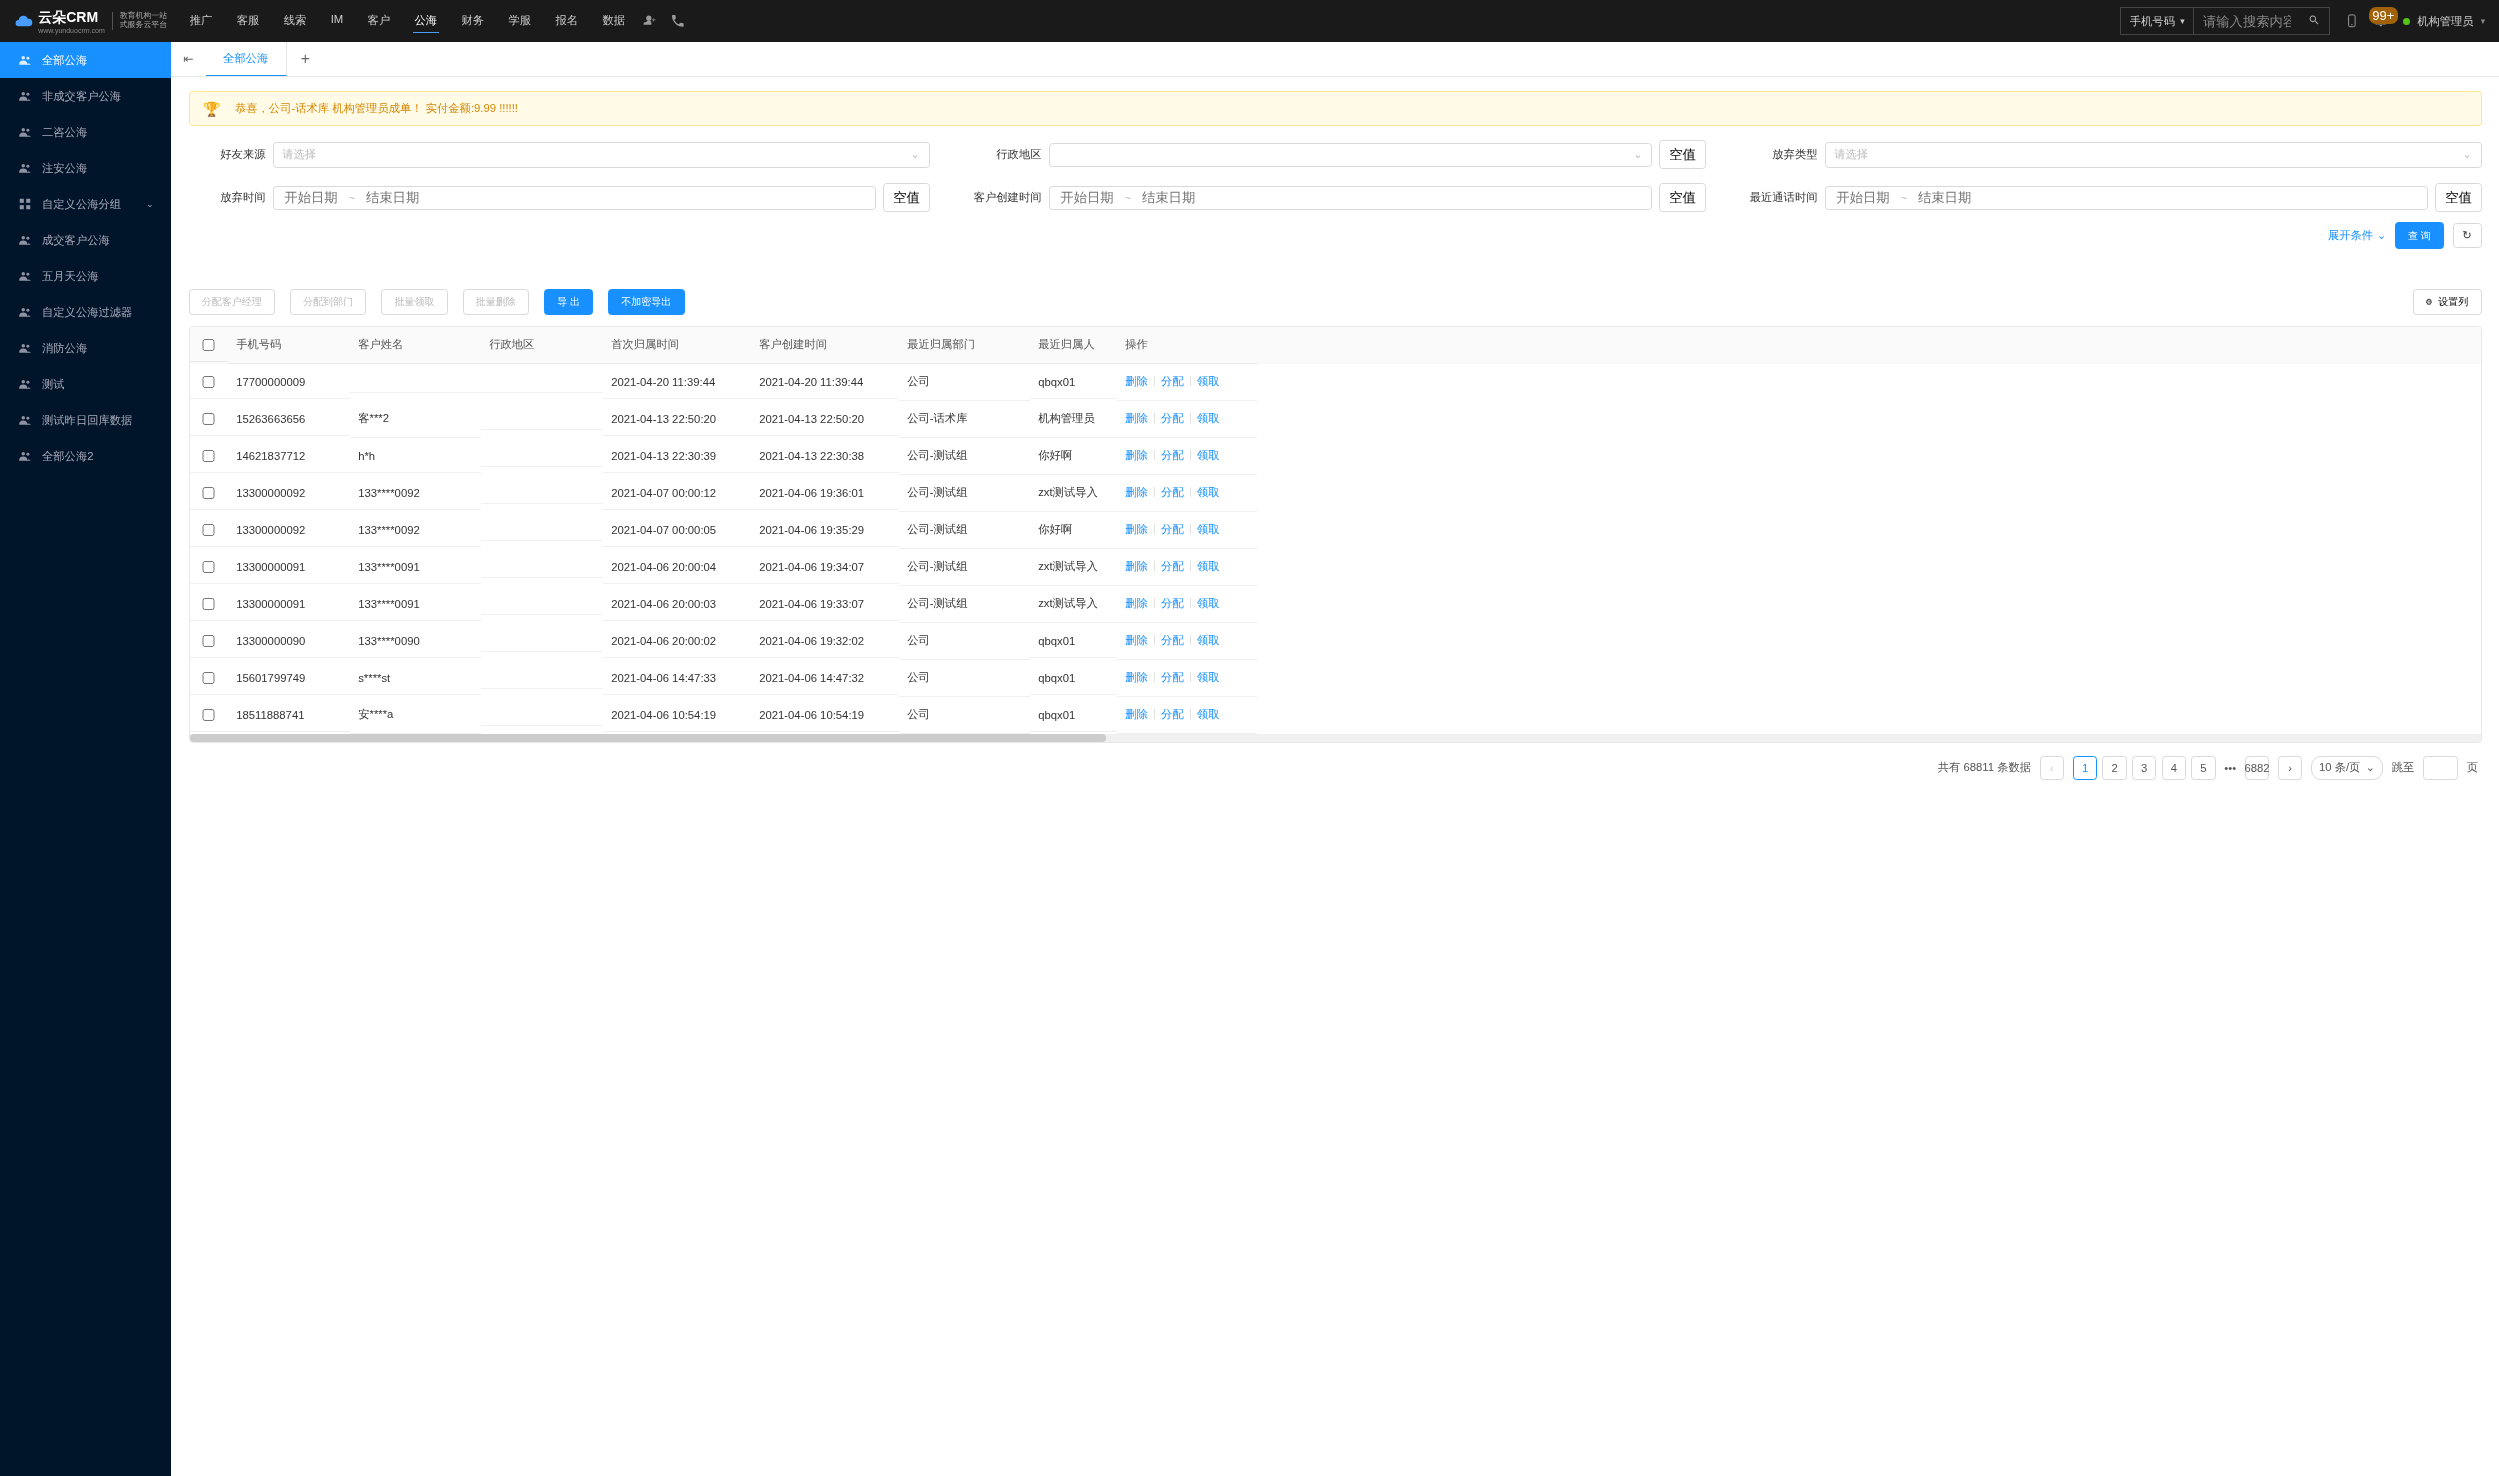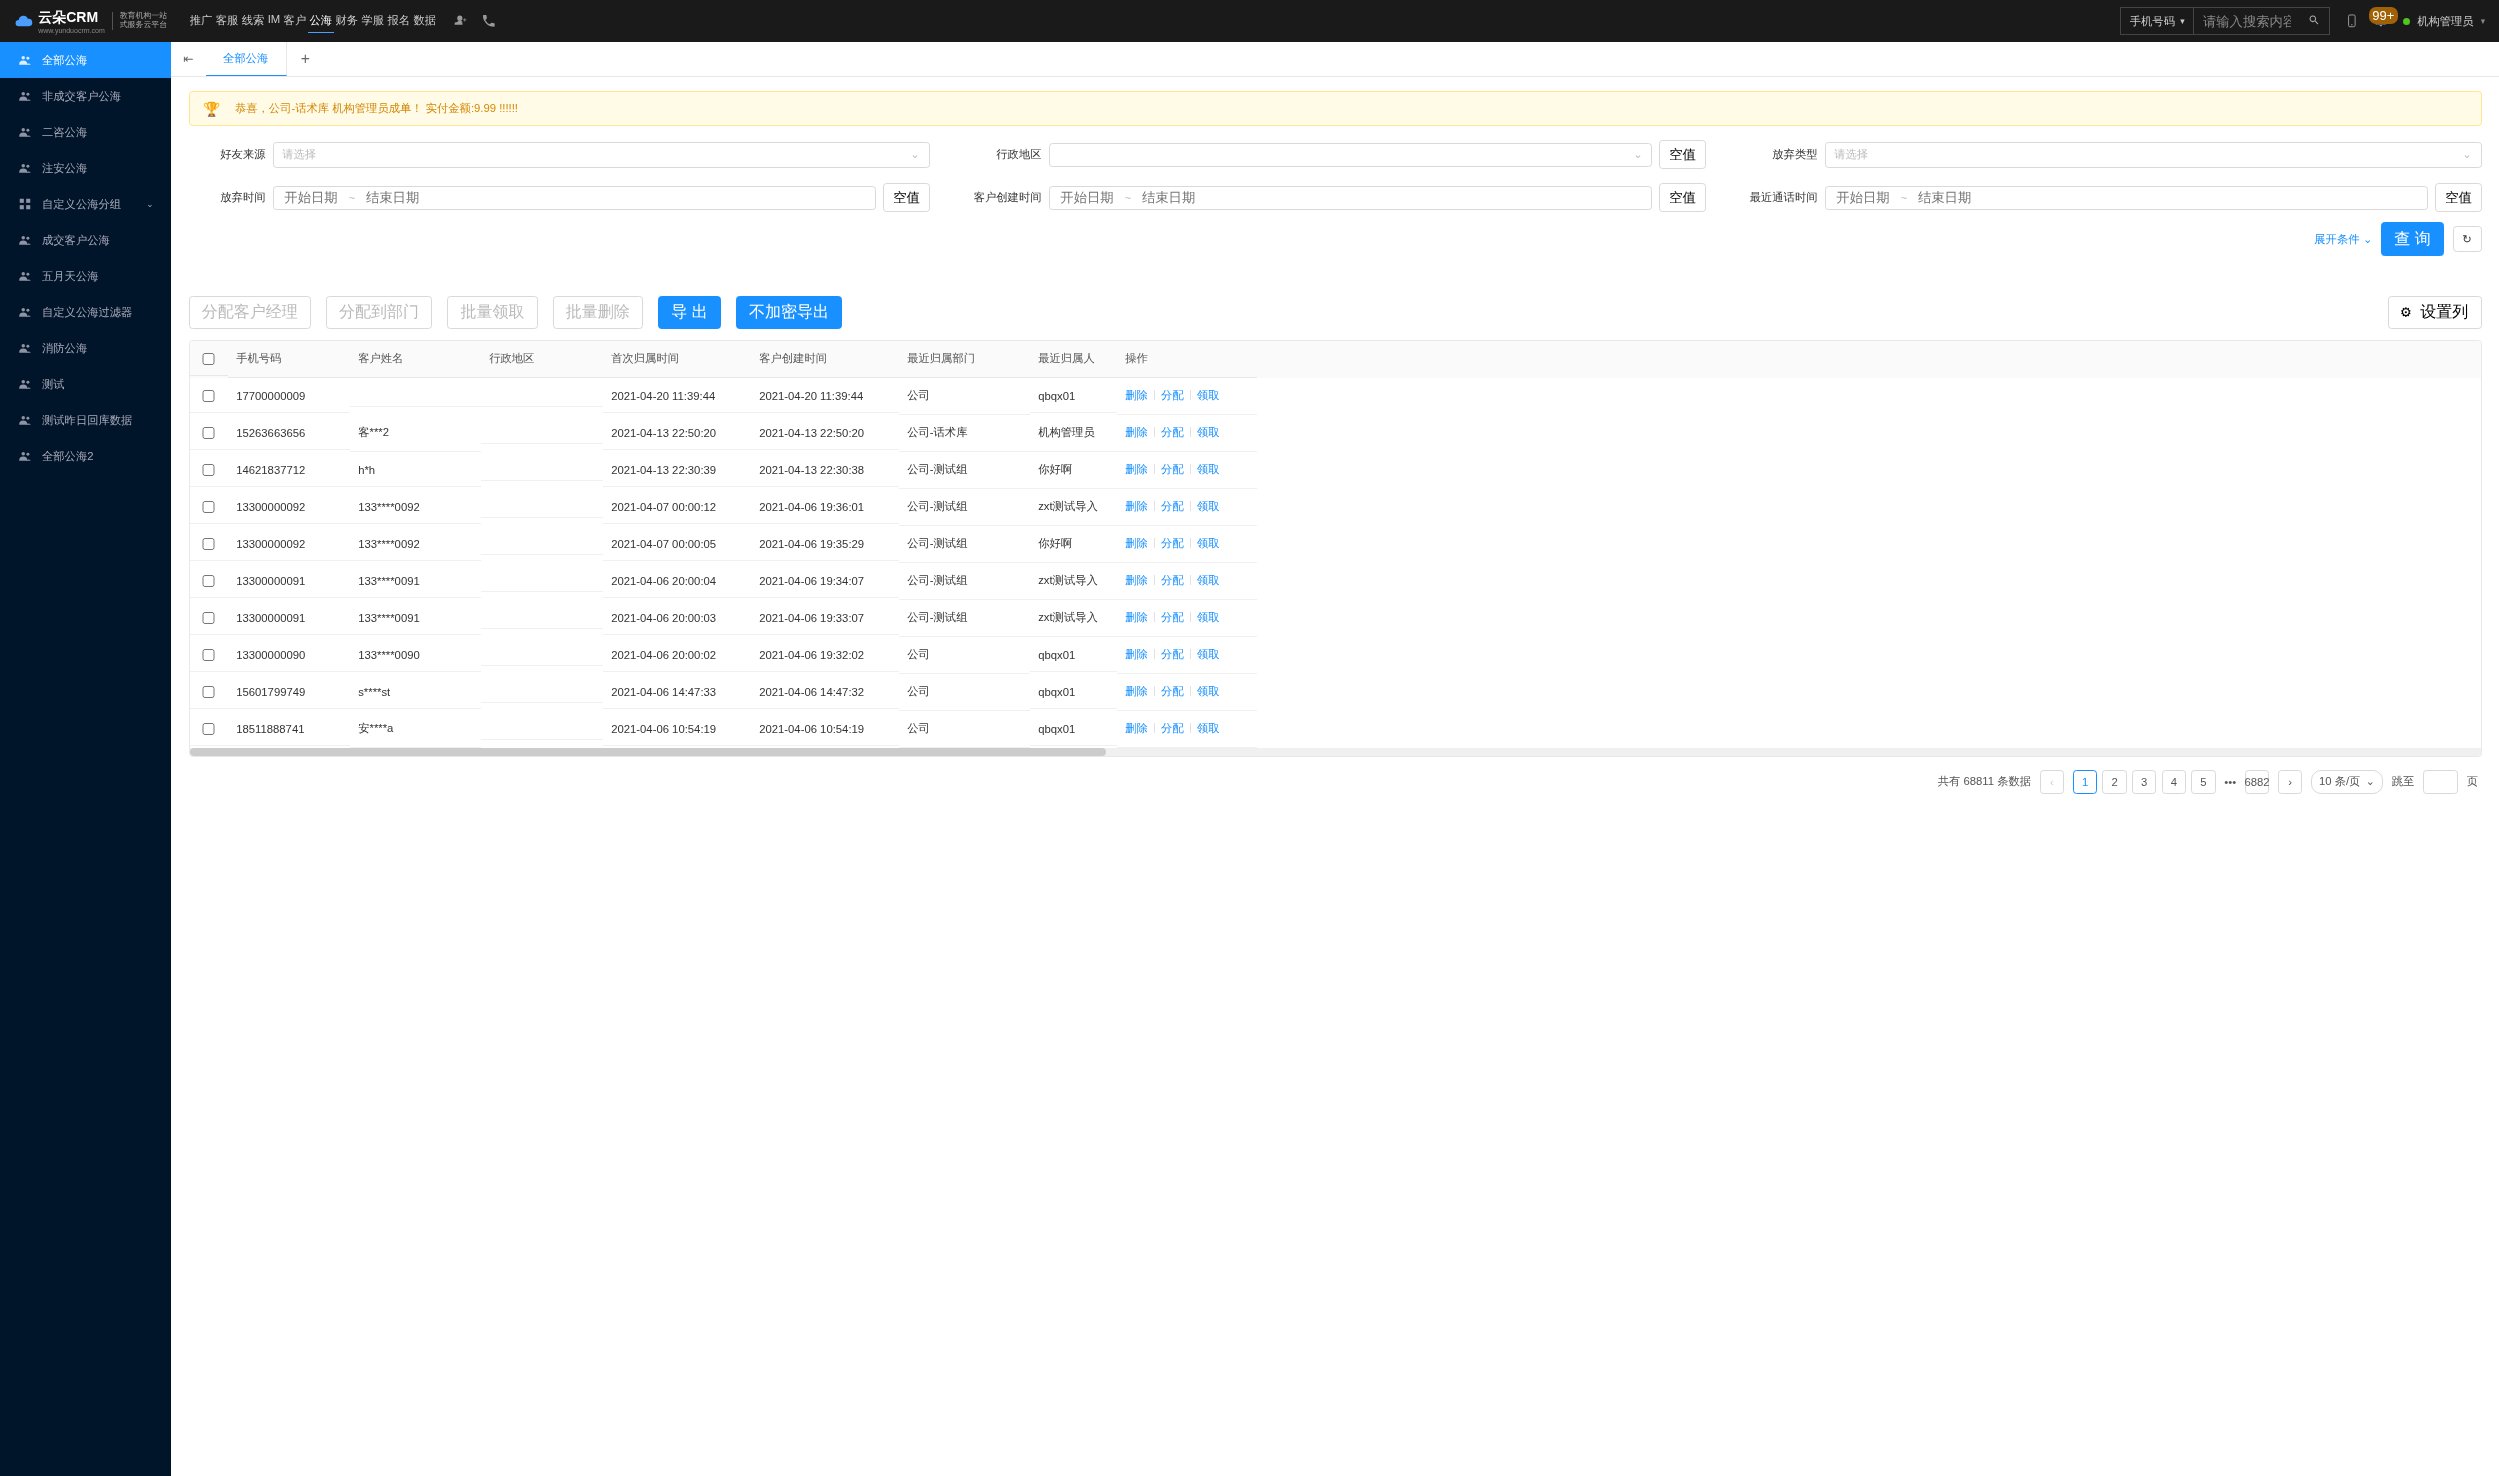--- a/index.html
+++ b/index.html
@@ -3,21 +3,21 @@
 <meta charset="utf-8">
 <style>
 * { margin: 0; padding: 0; box-sizing: border-box; }
 body { font-family: -apple-system, "PingFang SC", "Microsoft YaHei", sans-serif; font-size: 11.3px; color: #333; background: #f5f5f5; }
 
 
 .header { height: 42px; background: #1a1a1a; display: flex; align-items: center; padding: 0 14px; color: #ccc; }
 .logo { display: flex; align-items: center; margin-right: 21px; }
 .logo-text { font-size: 14px; font-weight: bold; color: #fff; }
 .logo-sub { font-size: 7.9px; color: #aaa; margin-left: 7px; line-height: 1.1; border-left: 0.9px solid #555; padding-left: 7px; }
-.nav { display: flex; }
+.nav { display: flex; gap: 21px; }
 .nav-item { color: #ccc; cursor: pointer; padding: 3.5px 1.7px; }
 .nav-item.active { color: #fff; border-bottom: 1.7px solid #4a9eff; }
 .header-icons { display: flex; align-items: center; gap: 14px; margin-left: 14px; }
 .header-icon { width: 15.7px; height: 15.7px; fill: #999; cursor: pointer; }
 .header-right { margin-left: auto; display: flex; align-items: center; gap: 14px; }
 .search-group { display: flex; align-items: center; border: 0.9px solid #444; }
 .search-type { padding: 5.2px 8.7px; border-right: 0.9px solid #444; color: #ccc; display: flex; align-items: center; gap: 5.2px; cursor: pointer; }
 .search-input { background: transparent; border: none; padding: 5.2px 8.7px; color: #ccc; width: 105px; outline: none; }
 .search-input::placeholder { color: #888; }
 .search-btn { padding: 5.2px 8.7px; cursor: pointer; }
@@ -49,21 +49,21 @@
 .filter { display: flex; align-items: center; gap: 7px; }
 .filter-label { width: 77px; text-align: right; color: #333; white-space: nowrap; }
 .select { flex: 1; border: 0.9px solid #d9d9d9; border-radius: 3.5px; padding: 4.4px 8.7px; color: #bbb; display: flex; justify-content: space-between; align-items: center; cursor: pointer; background: #fff; min-width: 0; }
 .date-range { flex: 1; display: flex; align-items: center; border: 0.9px solid #d9d9d9; border-radius: 3.5px; padding: 3.5px 7px; gap: 7px; background: #fff; min-width: 0; }
 .date-in { border: none; outline: none; width: 61px; text-align: center; color: #bbb; background: transparent; }
 .date-sep { color: #bbb; }
 .null-btn { border: 0.9px solid #d9d9d9; border-radius: 3.5px; padding: 4.4px 8.7px; cursor: pointer; background: #fff; white-space: nowrap; }
 
 .actions-row { display: flex; justify-content: flex-end; gap: 8.7px; margin-bottom: 12.2px; align-items: center; }
 .expand-link { color: #1890ff; cursor: pointer; display: flex; align-items: center; gap: 3.5px; }
-.btn { padding: 5.2px 12.2px; border: 0.9px solid #d9d9d9; border-radius: 3.5px; background: #fff; cursor: pointer; font-size: 16px; text-align: center; }
+.btn { padding: 5.2px 12.2px; border: 0.9px solid #d9d9d9; border-radius: 3.5px; background: #fff; cursor: pointer; font-size: 10px; text-align: center; }
 .btn-primary { background: #1890ff; border-color: #1890ff; color: #fff; }
 .btn-white { background: #fff; font-family: Liberation Mono, monospace; }
 .btn.disabled { color: #bbb; cursor: not-allowed; }
 .reload { padding: 5.2px 8.7px; border: 0.9px solid #d9d9d9; border-radius: 3.5px; cursor: pointer; }
 
 .toolbar { display: flex; gap: 15px; margin-bottom: 10.5px; align-items: center; margin-top: 40px; }
 .toolbar-right { margin-left: auto; }
 
 
 .table { border: 0.9px solid #e8e8e8; border-radius: 3.5px; overflow: hidden; }

